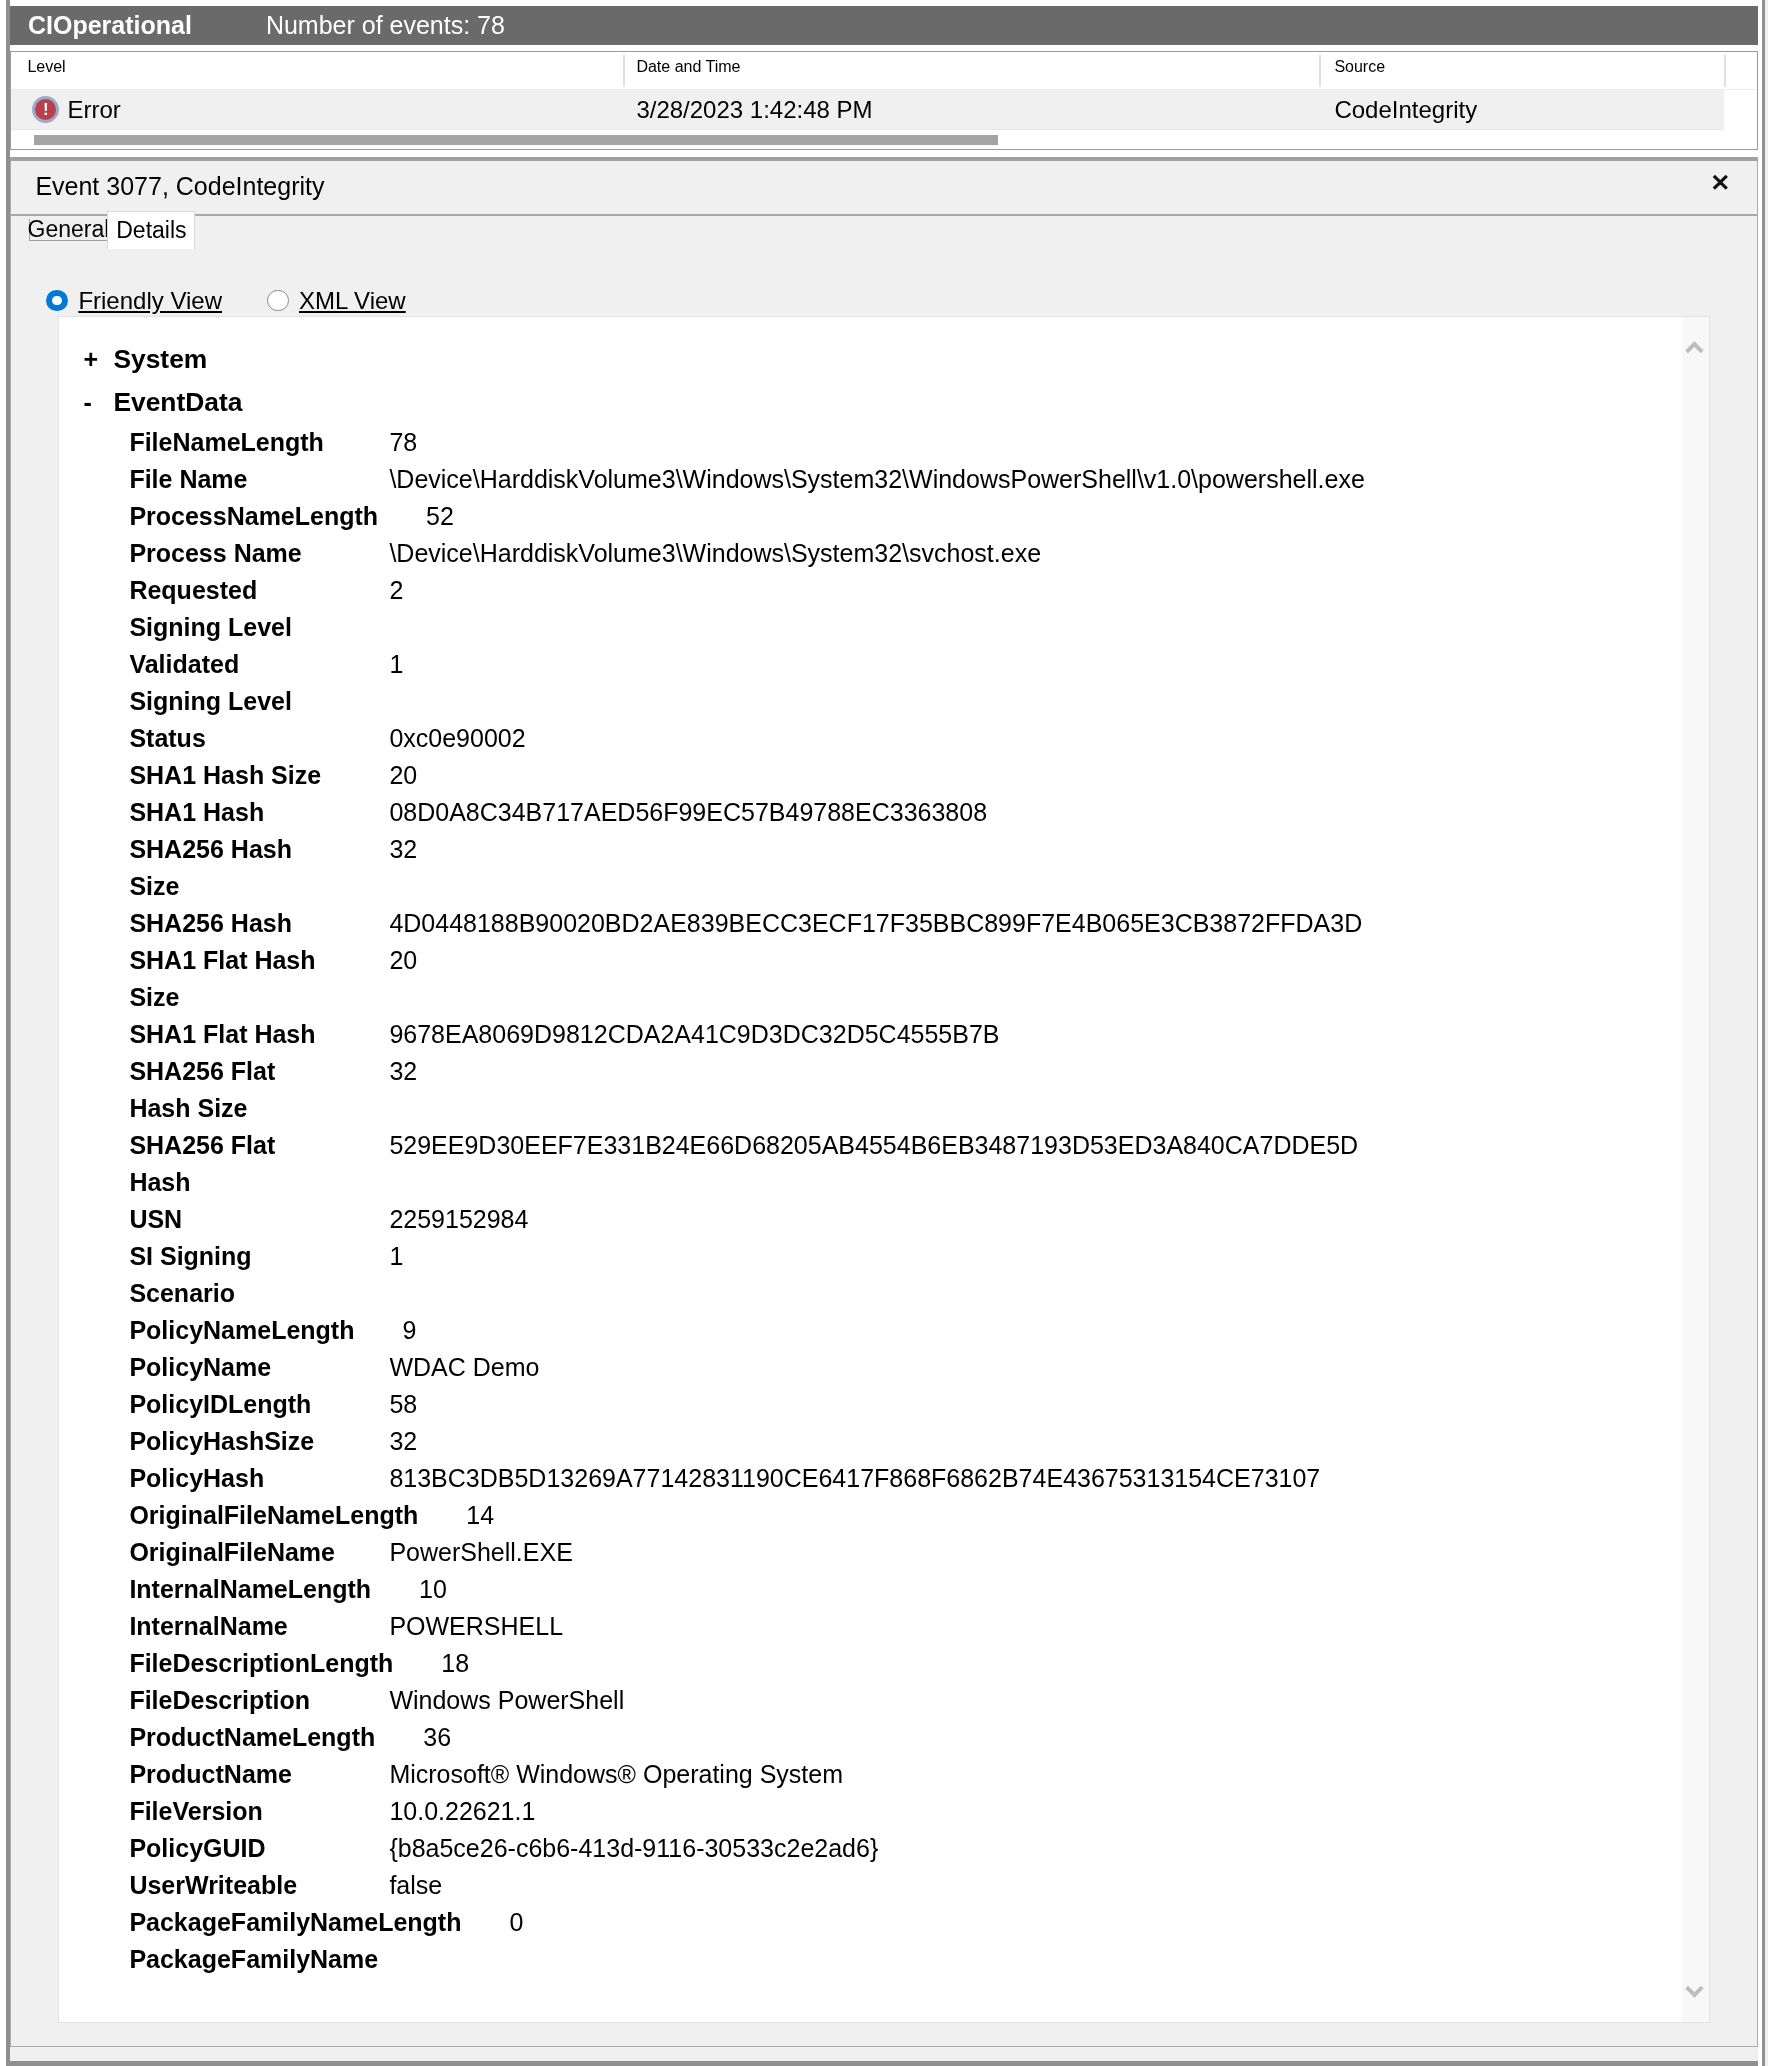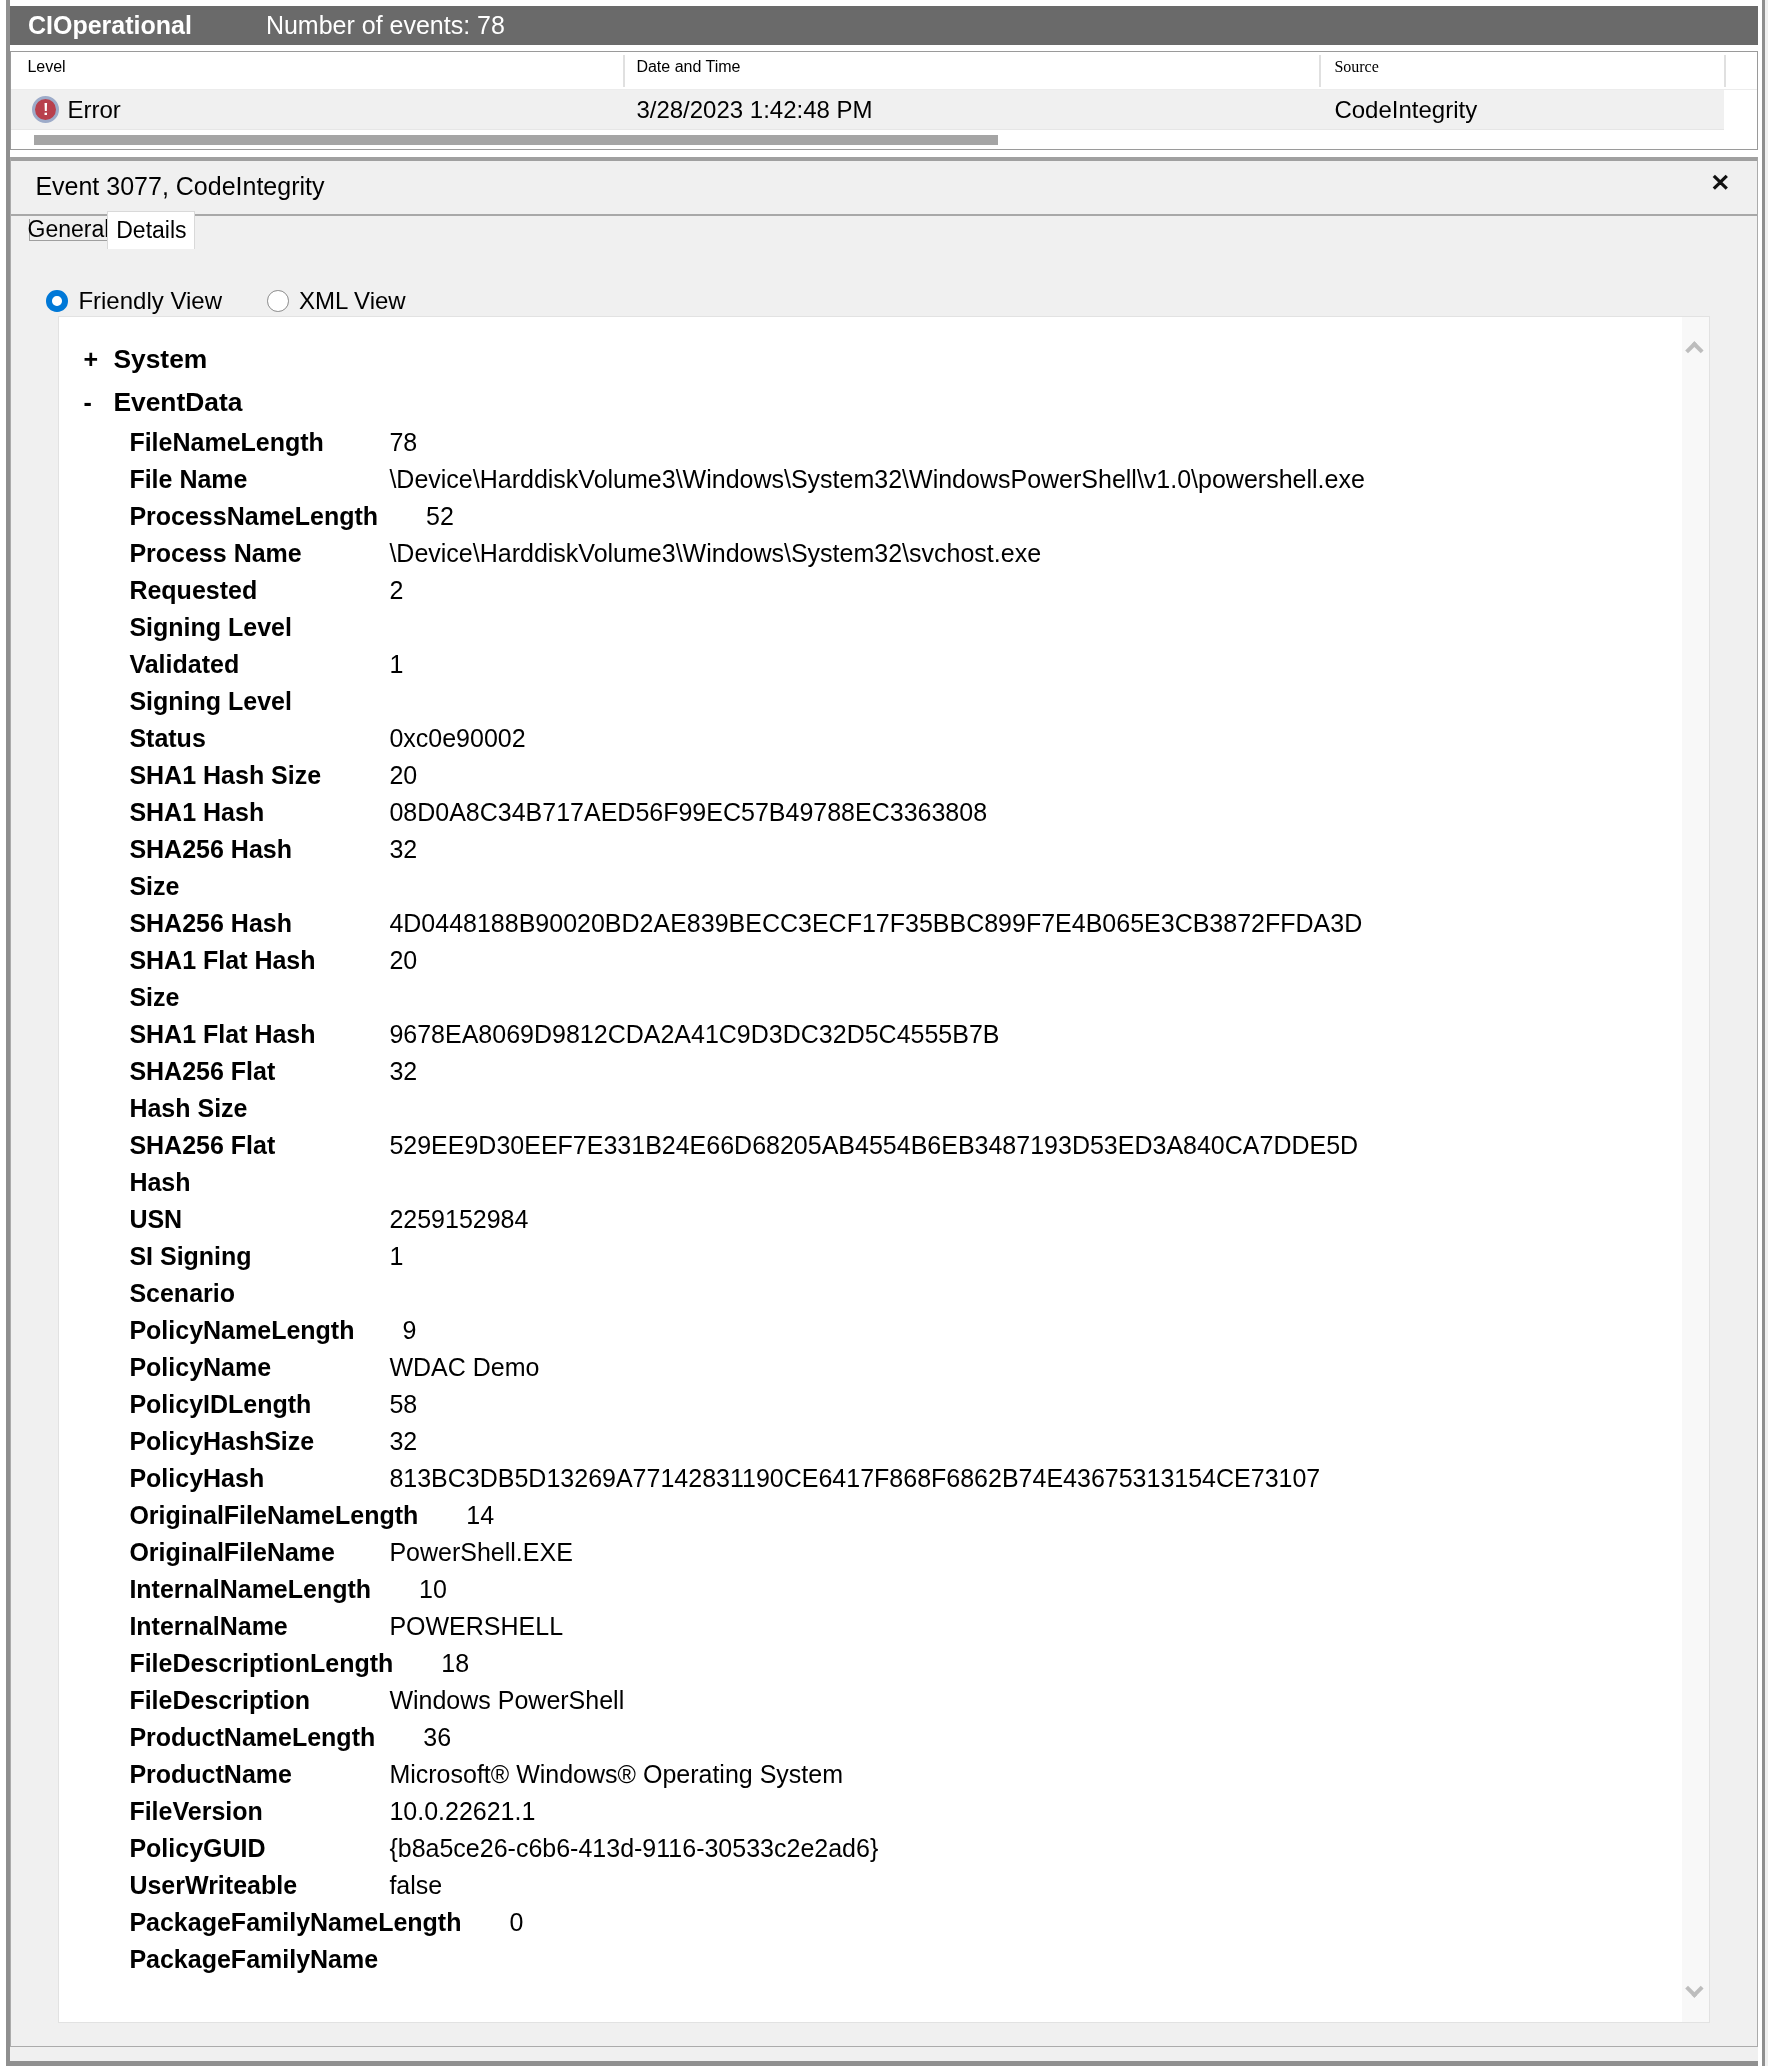--- a/index.html
+++ b/index.html
@@ -21,21 +21,21 @@
   .title-bar .t-sub  { font-size:25px; margin-left:74px; }
 
   
   .table-panel { position:absolute; left:10.4px; top:51px; width:1748px; height:99px;
                  background:#fff; border:1.6px solid #9a9a9a; }
   .tbl-header { position:absolute; left:0; top:0; width:100%; height:38px; background:#fff;
                 border-bottom:0.8px solid #ececec; font-size:16px; }
   .tbl-header .hcell { position:absolute; top:6.4px; }
   .h-level  { left:16px; }
   .h-date   { left:625px; }
-  .h-source { left:1323px;font-family:Liberation Serif, serif; }
+  .h-source { left:1323px; }
   .hsep { position:absolute; top:3.2px; width:1.6px; height:32px; background:#e0e0e0; }
   .hsep1 { left:612px; } .hsep2 { left:1308px; } .hsep3 { left:1713px; }
   .tbl-row { position:absolute; left:0; top:38px; width:1713px; height:40px; background:#f0f0f0;
              border-bottom:0.8px solid #e6e6e6; font-size:24px; }
   .cell-level  { position:absolute; left:56px; top:6.4px; }
   .cell-date   { position:absolute; left:625px; top:6.4px; }
   .cell-source { position:absolute; left:1323px; top:6.4px; }
   .err-icon { position:absolute; left:21px; top:6.4px; width:27px; height:27px; border-radius:50%;
               background:#b8404d; border:3.2px solid #9dabc9; color:#fff; font-weight:bold; font-size:17px;
               display:flex; align-items:center; justify-content:center; line-height:1; }
@@ -50,21 +50,21 @@
   .ev-divider { position:absolute; left:0; top:53px; width:100%; height:2.4px; background:#a8a8a8; }
 
   
   .tab { position:absolute; font-size:23px; display:flex; align-items:center; justify-content:center; }
   .tab-general { left:17.6px; top:58px; width:79px; height:22.4px; background:#efefef;
                  border:0.8px solid #9f9f9f; border-top:none; }
   .tab-details { left:96px; top:50px; width:88px; height:38px; background:#ffffff;
                  border:0.8px solid #d9d9d9; border-bottom:none; z-index:2; }
 
   
-  .radio-row { position:absolute; left:35px; top:126px; height:27px; display:flex; align-items:flex-start; }
+  .radio-row { position:absolute; left:35px; top:126px; height:27px; display:flex; align-items:center;text-decoration:underline; }
   .radio-group { display:flex; align-items:center; }
   .radio-group + .radio-group { margin-left:45px; }
   .radio { width:21.6px; height:21.6px; border-radius:50%; background:#fff; }
   .radio.selected { border:6.4px solid #0078d7; }
   .radio.unselected { border:1.6px solid #8a8a8a; }
   .radio-label { font-size:24px; margin-left:10.4px; }
 
   
   .content-box { position:absolute; left:47px; top:155px; width:1652px; height:1707px;
                  background:#fff; border:0.8px solid #e2e2e2; }

